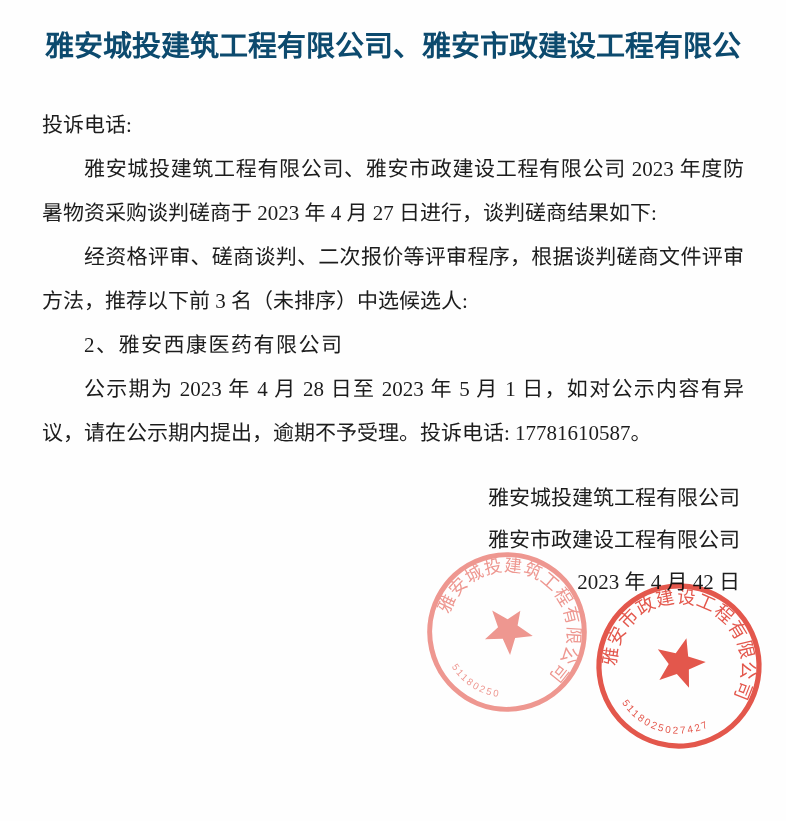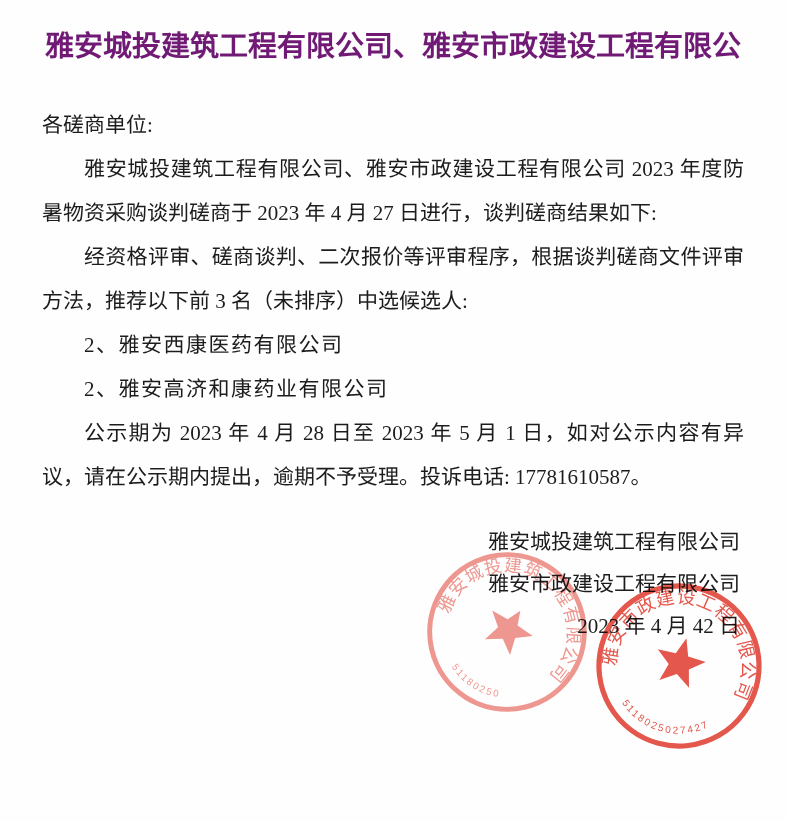--- a/index.html
+++ b/index.html
@@ -11,21 +11,21 @@
     overflow: hidden;
     font-family: "Liberation Serif", "DejaVu Serif", serif;
     color: #1c1c1c;
   }
   .doc-title {
     margin: 24px 38px 0 38px;
     font-size: 29px;
     line-height: 45px;
     font-weight: bold;
     text-align: center;
-    color: #701a75;
+    color: #0c4a6e;
   }
   .content {
     margin: 34px 42px 0 42px;
     font-size: 21px;
     line-height: 44px;
     text-align: justify;
   }
   .content p { margin: 0; }
   .indent { text-indent: 2em; }
   .candidate { text-indent: 2em; letter-spacing: 1.5px; }
@@ -50,25 +50,24 @@
 </head>
 <body>
 
 <div class="page">
 
   <h1 class="doc-title">
     <span>雅安城投建筑工程有限公司、雅安市政建设工程有限公</span><br>
   </h1>
 
   <div class="content">
-    <p>各磋商单位:</p>
+    <p>投诉电话:</p>
     <p class="indent">雅安城投建筑工程有限公司、雅安市政建设工程有限公司 2023 年度防暑物资采购谈判磋商于 2023 年 4 月 27 日进行，谈判磋商结果如下:</p>
     <p class="indent">经资格评审、磋商谈判、二次报价等评审程序，根据谈判磋商文件评审方法，推荐以下前 3 名（未排序）中选候选人:</p>
     <p class="candidate">2、雅安西康医药有限公司</p>
-    <p class="candidate">2、雅安高济和康药业有限公司</p>
     <p class="indent">公示期为 2023 年 4 月 28 日至 2023 年 5 月 1 日，如对公示内容有异议，请在公示期内提出，逾期不予受理。投诉电话: 17781610587。</p>
   </div>
 
   <div class="signature">
     <p class="sig-line">雅安城投建筑工程有限公司</p>
     <p class="sig-line">雅安市政建设工程有限公司</p>
     <p class="sig-line">2023 年 4 月 42 日</p>
   </div>
 
   <svg class="seal seal-1" viewBox="0 0 200 200">

